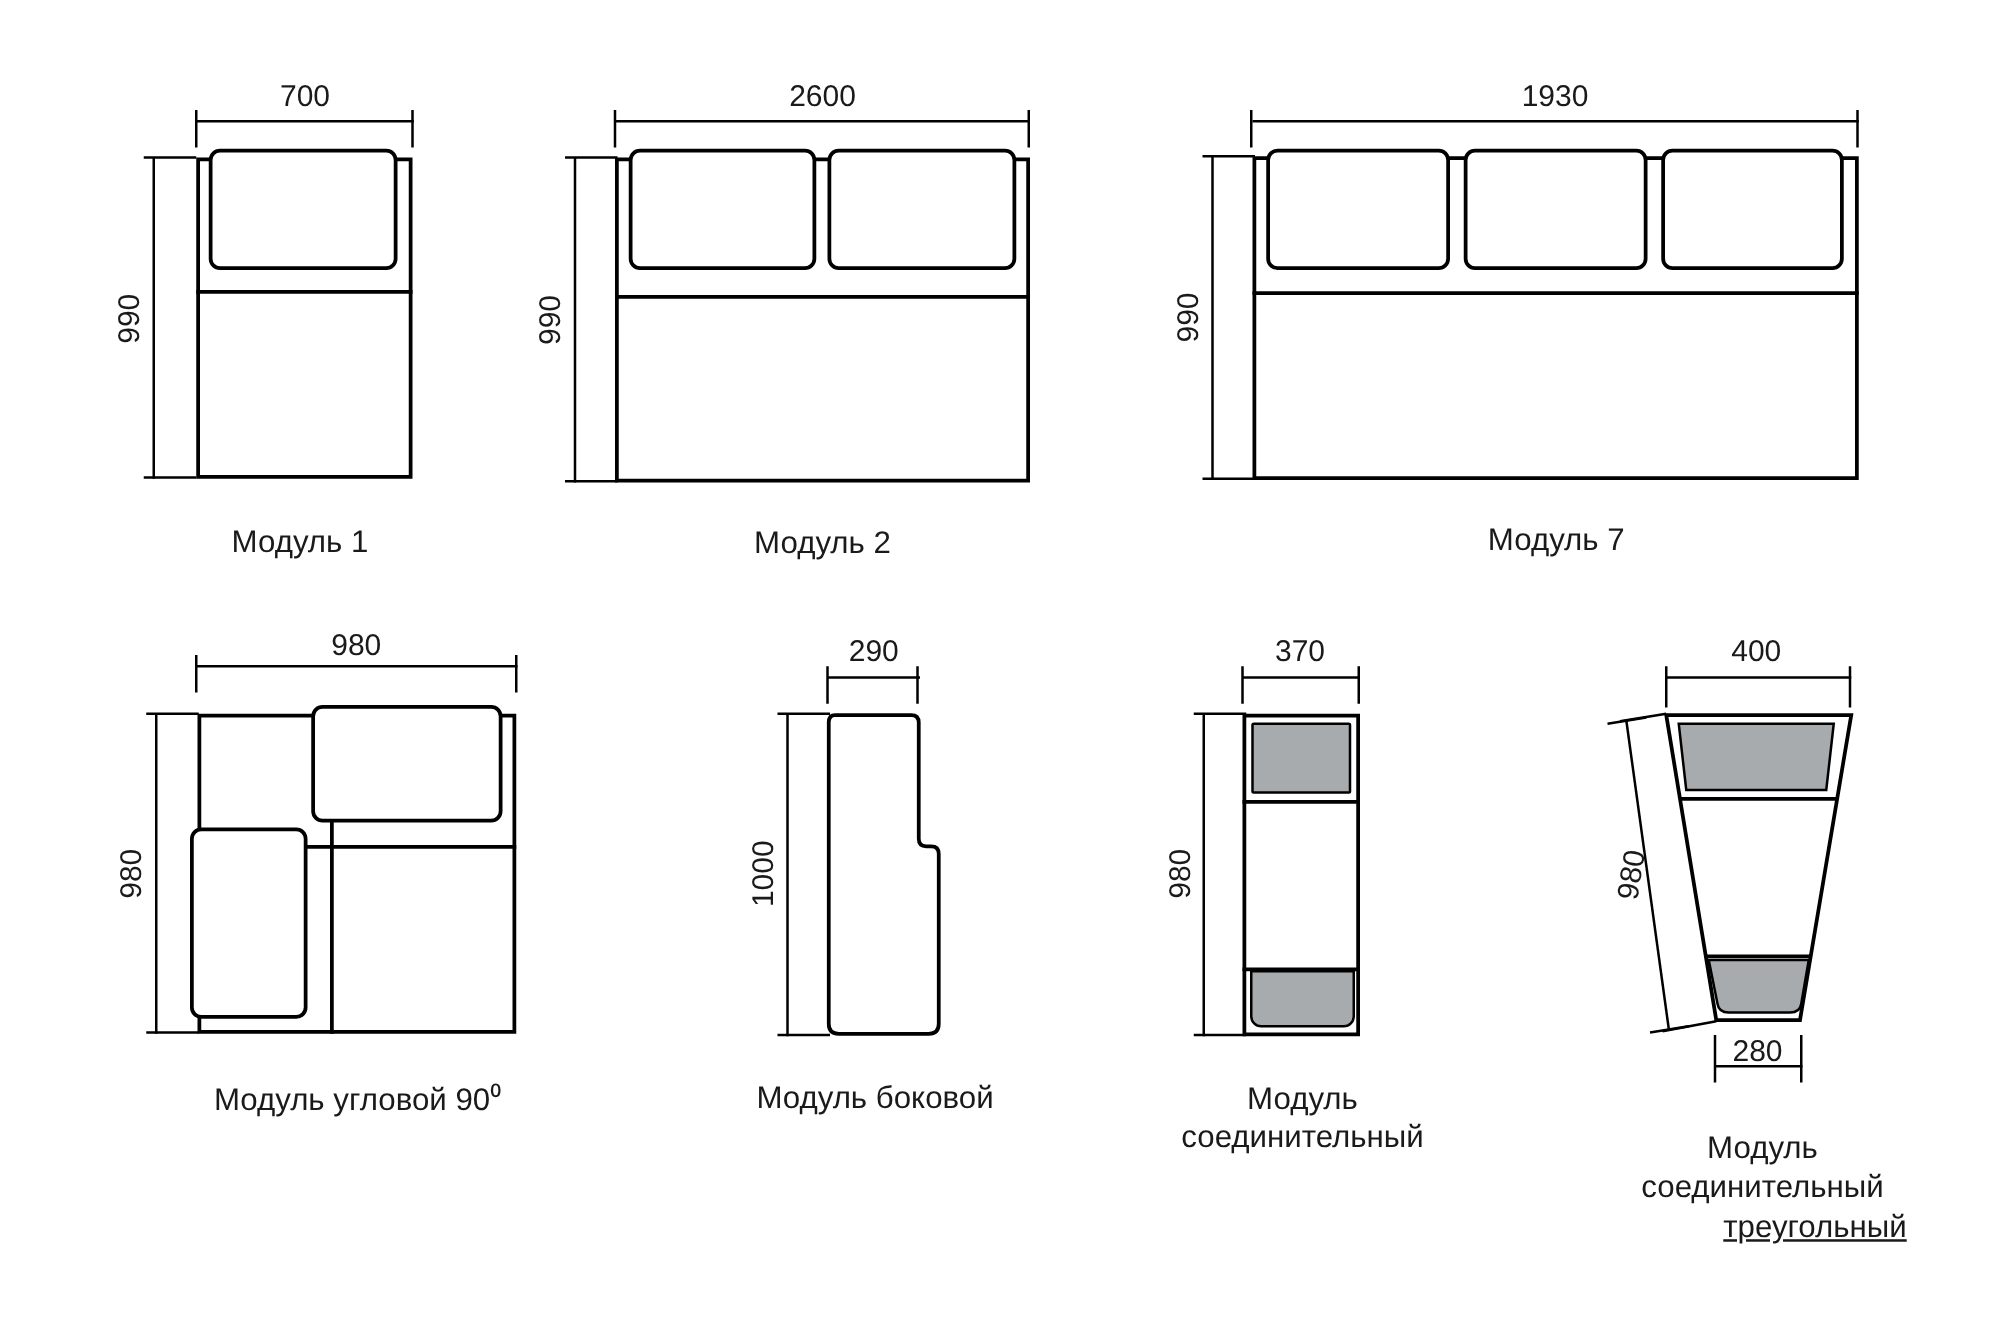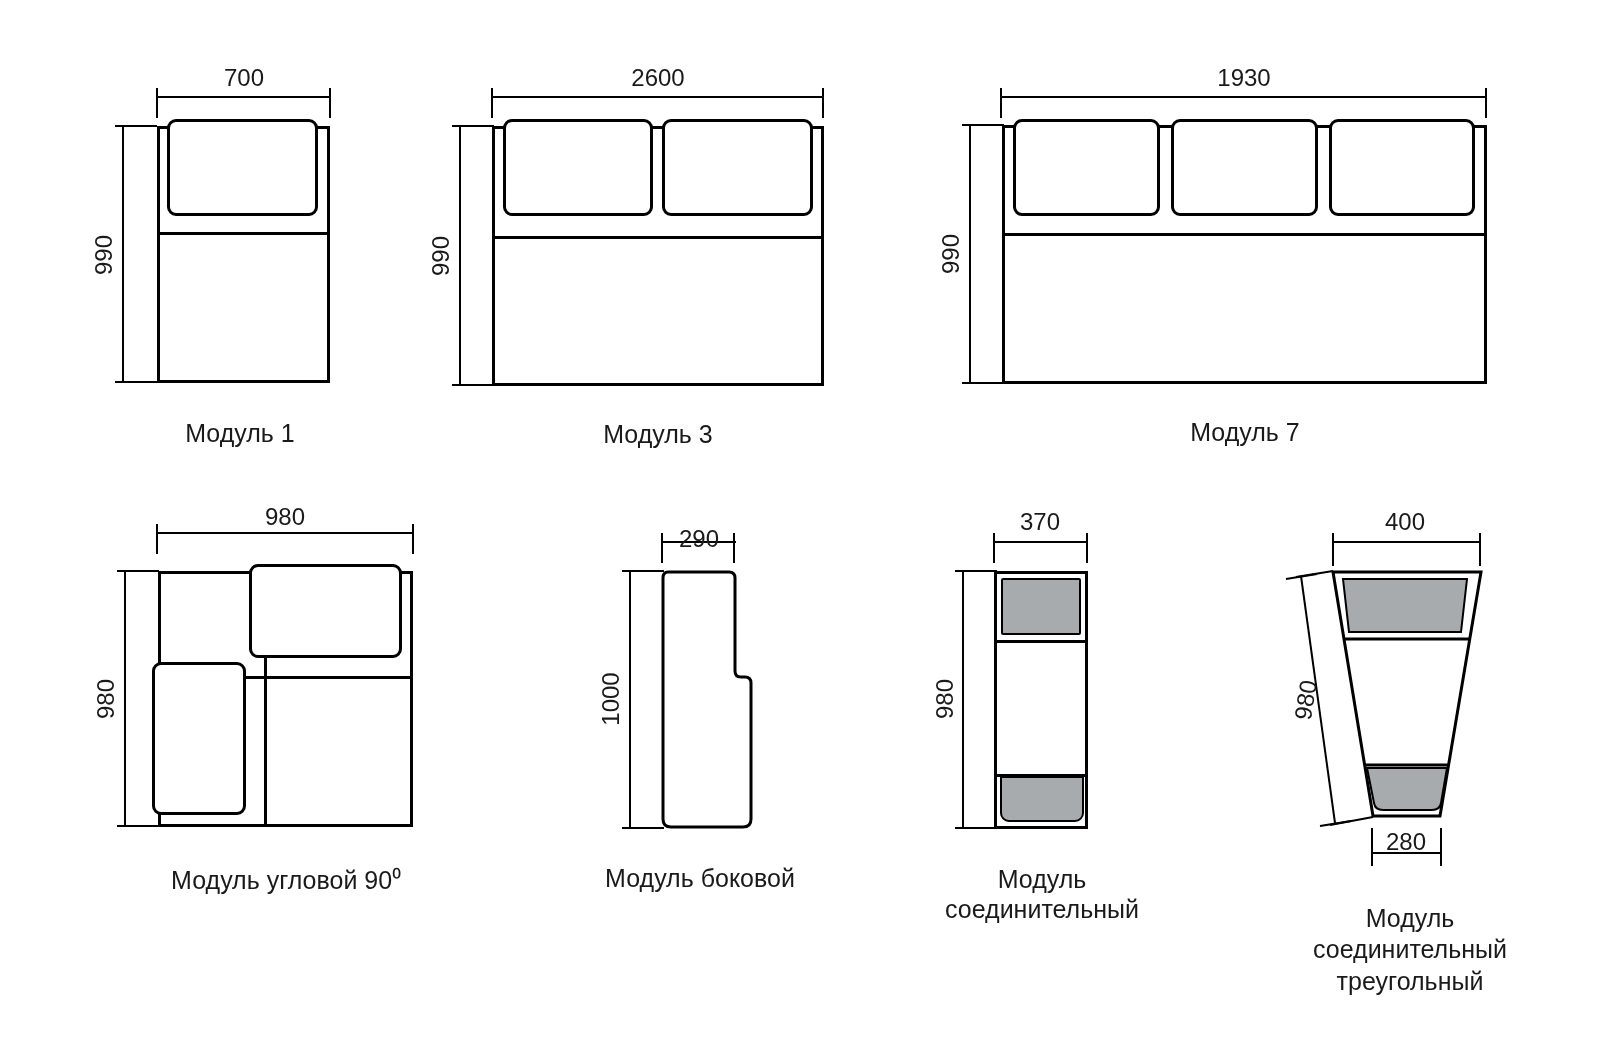--- a/index.html
+++ b/index.html
@@ -54,21 +54,21 @@
     <div class="dim-h" style="left:492px;top:96px;width:332px;"></div>
     <div class="tick-v" style="left:491px;top:88px;height:30px;"></div>
     <div class="tick-v" style="left:822px;top:88px;height:30px;"></div>
     <div class="dim-text" style="left:658px;top:78px;">2600</div>
 
     <div class="dim-v" style="left:459px;top:126px;height:260px;"></div>
     <div class="tick-h" style="left:452px;top:125px;width:42px;"></div>
     <div class="tick-h" style="left:452px;top:384px;width:42px;"></div>
     <div class="dim-text rot" style="left:441px;top:256px;">990</div>
 
-    <div class="label" style="left:658px;top:435px;">Модуль 3</div>
+    <div class="label" style="left:658px;top:435px;">Модуль 2</div>
   </div>
 
   <div>
     <div class="outline" style="left:1002px;top:125px;width:485px;height:259px;"></div>
     <div class="hline" style="left:1002px;top:233px;width:485px;"></div>
     <div class="cushion" style="left:1013px;top:119px;width:147px;height:97px;"></div>
     <div class="cushion" style="left:1171px;top:119px;width:147px;height:97px;"></div>
     <div class="cushion" style="left:1329px;top:119px;width:146px;height:97px;"></div>
 
     <div class="dim-h" style="left:1002px;top:96px;width:485px;"></div>
@@ -106,21 +106,21 @@
 
   <div>
     <svg style="left:0;top:0;" width="1600" height="1064" viewBox="0 0 1600 1064">
       <path d="M 668 572 L 729 572 Q 735 572 735 578 L 735 671 Q 735 677 741 677 L 745 677 Q 751 677 751 683
                L 751 819 Q 751 827 743 827 L 671 827 Q 663 827 663 819 L 663 578 Q 663 572 668 572 Z" fill="#ffffff" stroke="#000000" stroke-width="3"></path>
     </svg>
 
     <div class="dim-h" style="left:662px;top:541px;width:74px;"></div>
     <div class="tick-v" style="left:661px;top:533px;height:30px;"></div>
     <div class="tick-v" style="left:733px;top:533px;height:30px;"></div>
-    <div class="dim-text" style="left:699px;top:522px;margin-top:17px;">290</div>
+    <div class="dim-text" style="left:699px;top:522px;">290</div>
 
     <div class="dim-v" style="left:629px;top:571px;height:258px;"></div>
     <div class="tick-h" style="left:622px;top:570px;width:42px;"></div>
     <div class="tick-h" style="left:622px;top:827px;width:42px;"></div>
     <div class="dim-text rot" style="left:611px;top:699px;">1000</div>
 
     <div class="label" style="left:700px;top:879px;">Модуль боковой</div>
   </div>
 
   <div>
@@ -165,16 +165,16 @@
 
     <div class="dim-h" style="left:1372px;top:852px;width:70px;"></div>
     <div class="tick-v" style="left:1371px;top:828px;height:38px;"></div>
     <div class="tick-v" style="left:1440px;top:828px;height:38px;"></div>
     <div class="dim-text" style="left:1406px;top:842px;">280</div>
 
     <div class="dim-text rot-sl" style="left:1306px;top:700px;">980</div>
 
     <div class="label" style="left:1410px;top:919px;">Модуль</div>
     <div class="label" style="left:1410px;top:950px;">соединительный</div>
-    <div class="label" style="left:1410px;top:982px;">треугольный</div>
+    <div class="label" style="left:1452px;top:982px;text-decoration:underline;">треугольный</div>
   </div>
 
 </div>
 
 </body></html>

